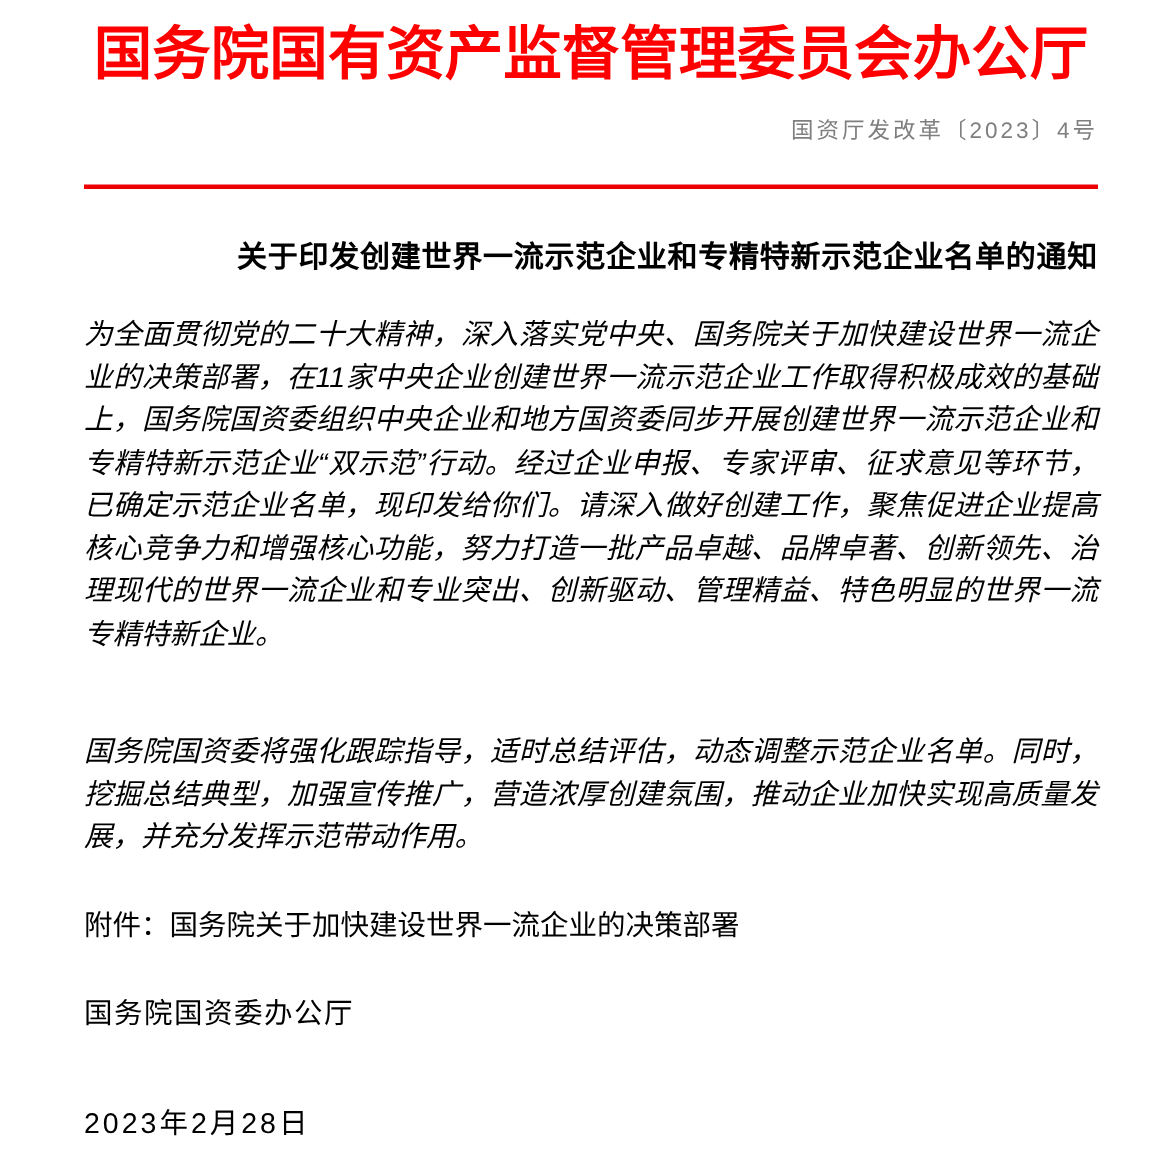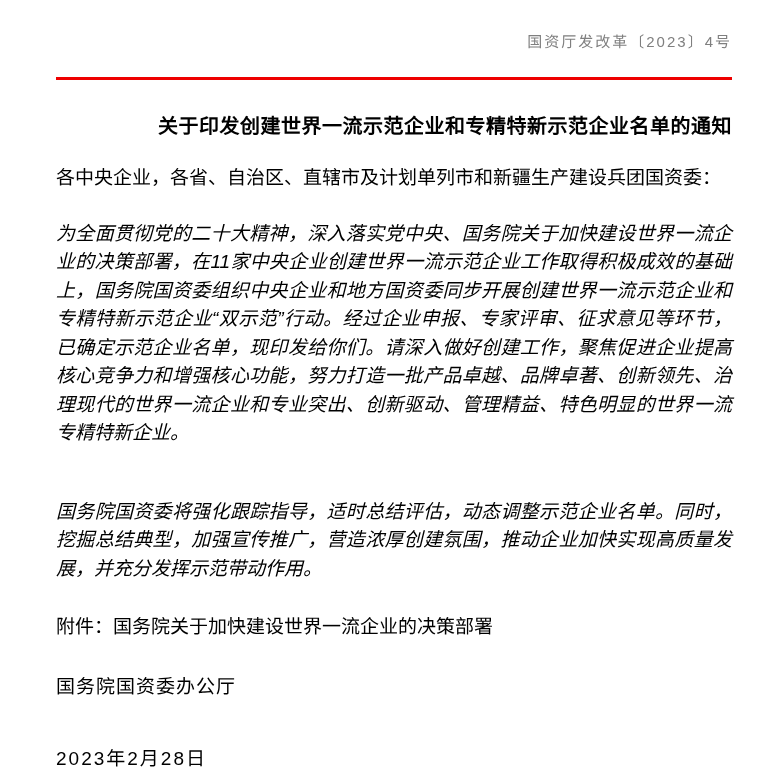--- a/index.html
+++ b/index.html
@@ -82,28 +82,28 @@
   .signature-date {
     letter-spacing: 2px;
     margin-top: 44px;
   }
 </style>
 </head>
 <body>
 
 <div class="page">
 
+  <h1 class="header-title">国务院国有资产监督管理委员会办公厅</h1>
 
   <div class="doc-number">国资厅发改革〔2023〕4号</div>
 
   <div class="divider"></div>
 
   <h2 class="doc-title">关于印发创建世界一流示范企业和专精特新示范企业名单的通知</h2>
 
-  <p class="body-text salutation">各中央企业，各省、自治区、直辖市及计划单列市和新疆生产建设兵团国资委：</p>
 
   <p class="body-text para">为全面贯彻党的二十大精神，深入落实党中央、国务院关于加快建设世界一流企业的决策部署，在11家中央企业创建世界一流示范企业工作取得积极成效的基础上，国务院国资委组织中央企业和地方国资委同步开展创建世界一流示范企业和专精特新示范企业“双示范”行动。经过企业申报、专家评审、征求意见等环节，已确定示范企业名单，现印发给你们。请深入做好创建工作，聚焦促进企业提高核心竞争力和增强核心功能，努力打造一批产品卓越、品牌卓著、创新领先、治理现代的世界一流企业和专业突出、创新驱动、管理精益、特色明显的世界一流专精特新企业。</p>
 
   <p class="body-text para">国务院国资委将强化跟踪指导，适时总结评估，动态调整示范企业名单。同时，挖掘总结典型，加强宣传推广，营造浓厚创建氛围，推动企业加快实现高质量发展，并充分发挥示范带动作用。</p>
 
   <p class="body-text attachment">附件：国务院关于加快建设世界一流企业的决策部署</p>
 
   <div class="signature-block">
     <div class="signature-agency">国务院国资委办公厅</div>
     <div class="signature-date">2023年2月28日</div>

